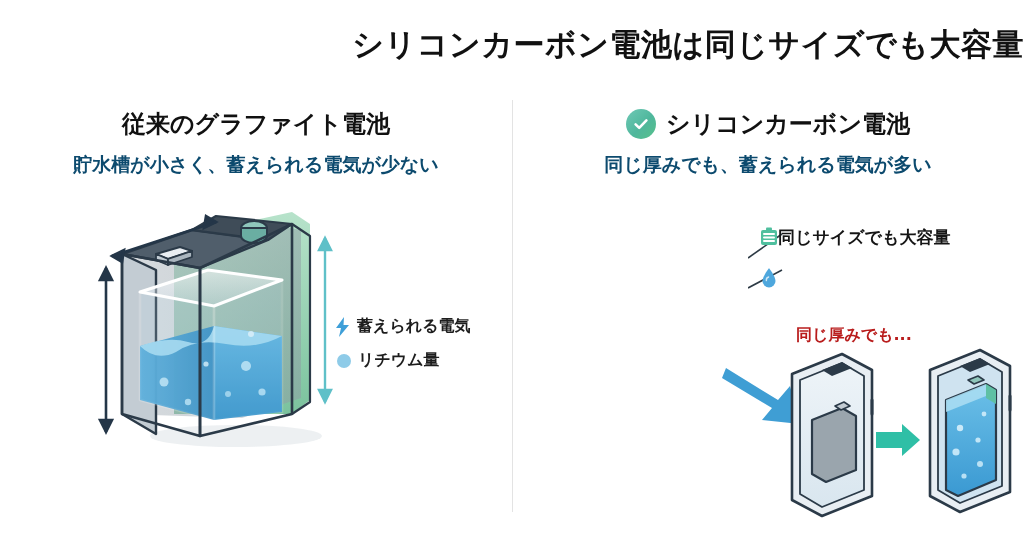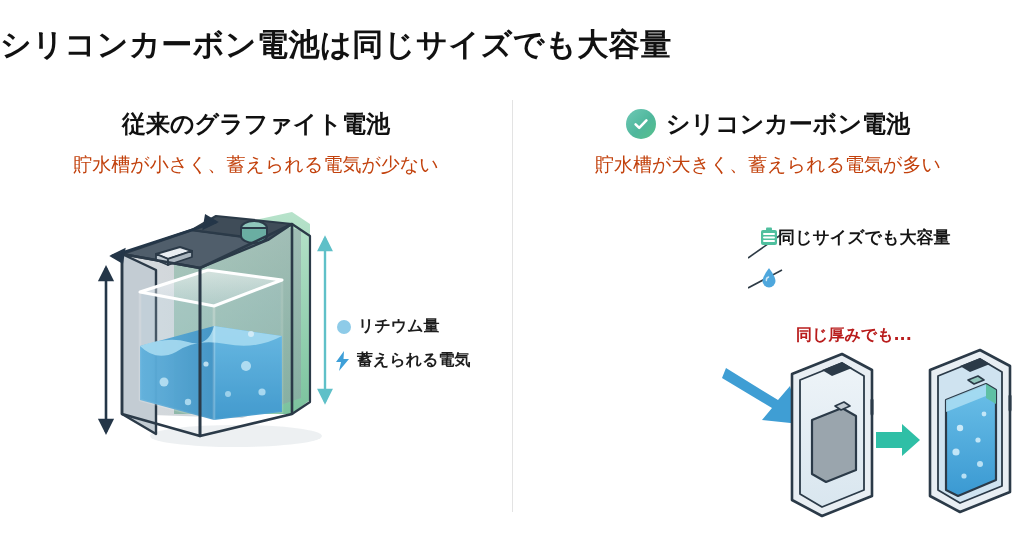--- a/index.html
+++ b/index.html
@@ -21,21 +21,21 @@
     inset: 0;
     background: #ffffff;
   }
 
   
   .title {
     position: absolute;
     top: 24px;
     left: 0;
     width: 1024px;
-    text-align: left;
+    text-align: right;
     font-size: 31px;
     font-weight: 700;
     letter-spacing: 0.5px;
     color: #111111;
     white-space: nowrap;
   }
 
   
   .divider {
     position: absolute;
@@ -67,22 +67,22 @@
     align-items: center;
     gap: 10px;
   }
   .panel-sub {
     position: absolute;
     top: 152px;
     left: 0;
     width: 512px;
     text-align: center;
     font-size: 19px;
-    font-weight: 400;
-    color: #c2410c;
+    font-weight: 700;
+    color: #0c4a6e;
     white-space: nowrap;
   }
 
   .check-circle {
     width: 30px; height: 30px;
     border-radius: 50%;
     background: linear-gradient(135deg, #6fc9b6 0%, #4fb79c 55%, #57c08a 100%);
     display: inline-flex;
     align-items: center;
     justify-content: center;
@@ -244,45 +244,45 @@
 
       <g stroke="#5fc0c8" stroke-width="2.4" fill="#5fc0c8">
         <line x1="229" y1="52" x2="229" y2="216"></line>
         <polygon points="229,52 223,64 235,64"></polygon>
         <polygon points="229,216 223,204 235,204"></polygon>
       </g>
     </svg>
 
     <div class="legend">
       <div class="legend-row">
-        <span class="dot-icon"></span>
-        <span>リチウム量</span>
-      </div>
-      <div class="legend-row">
         <svg class="bolt-icon" viewBox="0 0 14 20">
           <polygon points="8,0 0,11 5,11 3,20 13,8 7.5,8" fill="#3e9fd8"></polygon>
         </svg>
         <span>蓄えられる電気</span>
+      </div>
+      <div class="legend-row">
+        <span class="dot-icon"></span>
+        <span>リチウム量</span>
       </div>
     </div>
   </div>
 
   <div class="panel panel-right">
 
     <div class="panel-head">
       <span class="head-inner">
         <span class="check-circle">
           <svg width="18" height="18" viewBox="0 0 18 18">
             <polyline points="3.6,9.4 7.2,12.9 14.4,5.4" fill="none" stroke="#ffffff" stroke-width="2.6" stroke-linecap="round" stroke-linejoin="round"></polyline>
           </svg>
         </span>
         <span>シリコンカーボン電池</span>
       </span>
     </div>
-    <div class="panel-sub">貯水槽が大きく、蓄えられる電気が多い</div>
+    <div class="panel-sub">同じ厚みでも、蓄えられる電気が多い</div>
 
     <svg class="leader" style="left:236px; top:222px;" width="44" height="70" viewBox="0 0 44 70">
       <line x1="0" y1="36" x2="34" y2="12" stroke="#2d3a45" stroke-width="1.6"></line>
       <line x1="0" y1="66" x2="34" y2="48" stroke="#2d3a45" stroke-width="1.6"></line>
     </svg>
 
     <div class="callouts" style="left:248px;">
       <div class="callout-row">
         <svg class="callout-icon" viewBox="0 0 18 22">
           <rect x="1" y="3" width="16" height="15" rx="2" fill="#4fbf9e"></rect>

